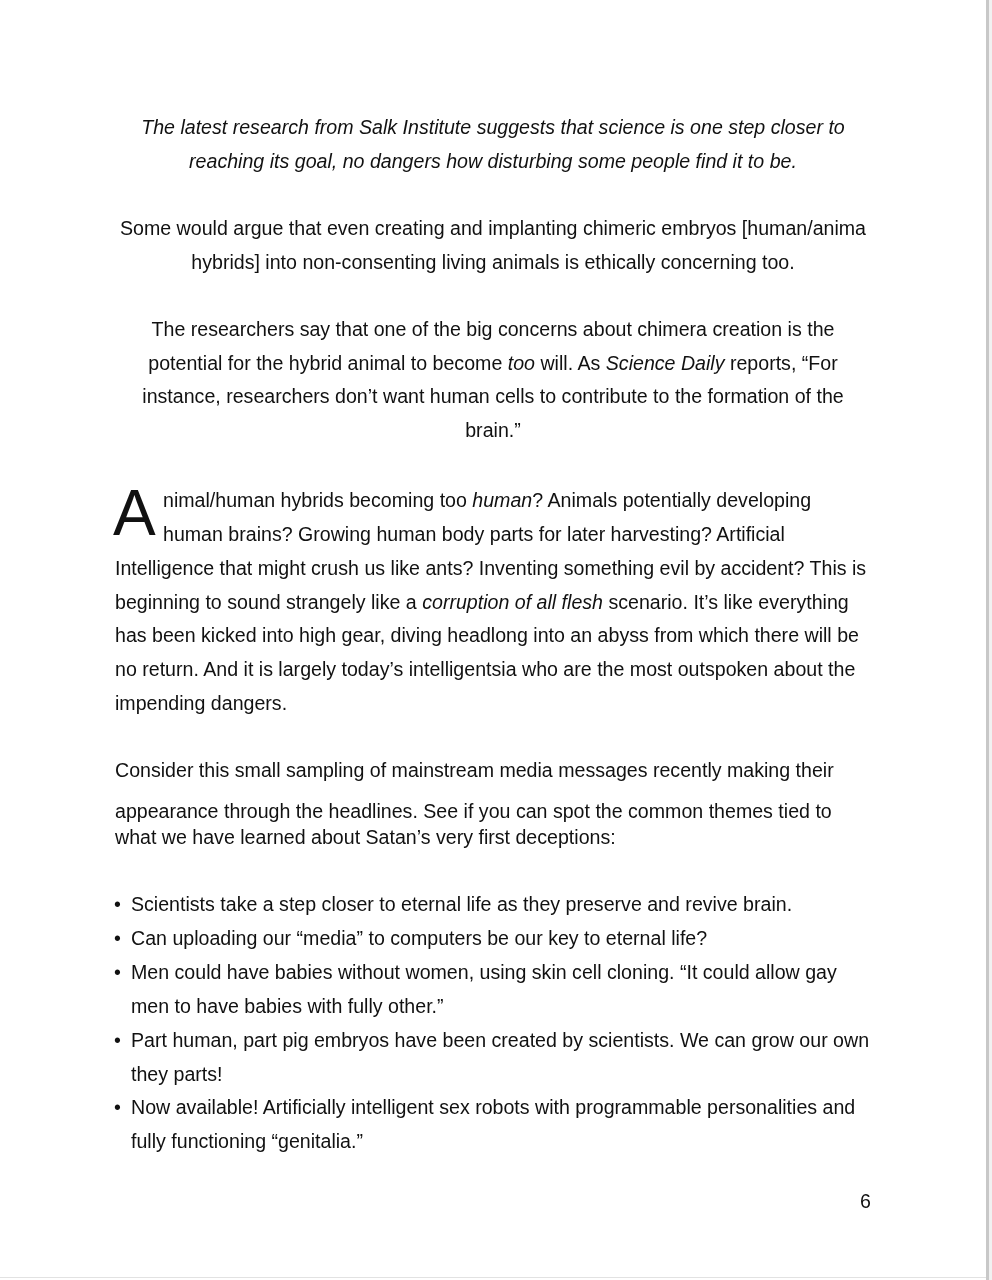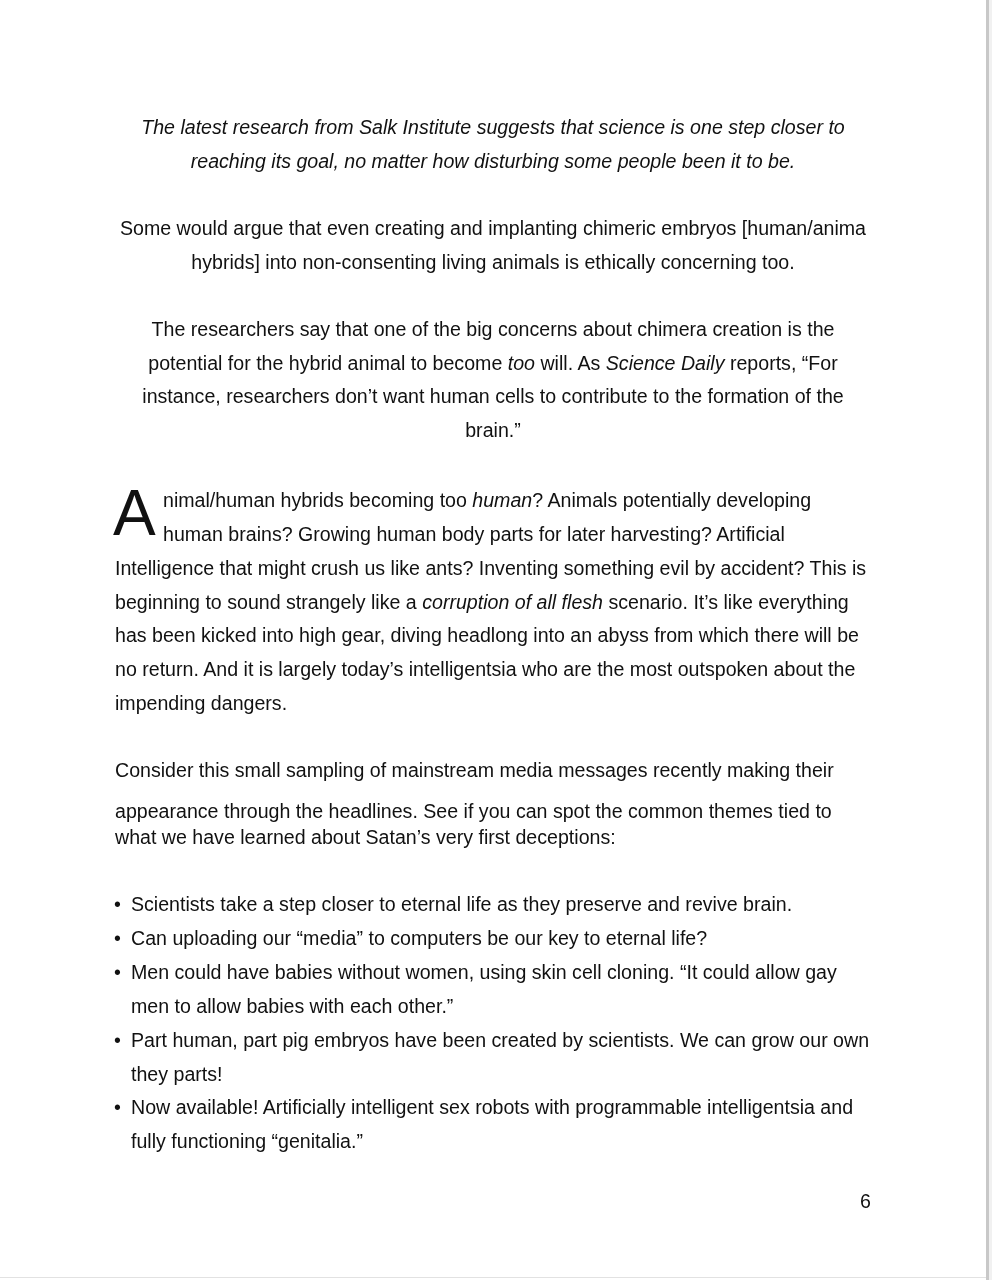--- a/index.html
+++ b/index.html
@@ -23,21 +23,21 @@
   .bullet { position: absolute; left: 114px; font-size: 19.6px; line-height: 34px; }
   .page-num { position: absolute; left: 860px; top: 1184px; font-size: 19.6px; line-height: 34px; }
 </style>
 </head>
 <body>
 
 <div class="page">
 
   <div>
     <div class="line center it" style="top:110px">The latest research from Salk Institute suggests that science is one step closer to</div>
-    <div class="line center it" style="top:144px">reaching its goal, no matter how disturbing some people been it to be.</div>
+    <div class="line center it" style="top:144px">reaching its goal, no dangers how disturbing some people find it to be.</div>
   </div>
 
   <div>
     <div class="line center" style="top:211px">Some would argue that even creating and implanting chimeric embryos [human/anima</div>
     <div class="line center" style="top:245px">hybrids] into non-consenting living animals is ethically concerning too.</div>
   </div>
 
   <div>
     <div class="line center" style="top:312px">The researchers say that one of the big concerns about chimera creation is the</div>
     <div class="line center" style="top:346px"><span>potential for the hybrid animal to become </span><span class="it">too</span><span> will. As </span><span class="it">Science Daily</span><span> reports, “For</span></div>
@@ -67,30 +67,30 @@
       <span class="bullet" style="top:887px">•</span>
       <div class="line" style="left:131px; top:887px">Scientists take a step closer to eternal life as they preserve and revive brain.</div>
     </div>
     <div>
       <span class="bullet" style="top:921px">•</span>
       <div class="line" style="left:131px; top:921px">Can uploading our “media” to computers be our key to eternal life?</div>
     </div>
     <div>
       <span class="bullet" style="top:955px">•</span>
       <div class="line" style="left:131px; top:955px">Men could have babies without women, using skin cell cloning. “It could allow gay</div>
-      <div class="line" style="left:131px; top:989px">men to allow babies with each other.”</div>
+      <div class="line" style="left:131px; top:989px">men to have babies with fully other.”</div>
     </div>
     <div>
       <span class="bullet" style="top:1023px">•</span>
       <div class="line" style="left:131px; top:1023px">Part human, part pig embryos have been created by scientists. We can grow our own</div>
       <div class="line" style="left:131px; top:1057px">they parts!</div>
     </div>
     <div>
       <span class="bullet" style="top:1090px">•</span>
-      <div class="line" style="left:131px; top:1090px">Now available! Artificially intelligent sex robots with programmable intelligentsia and</div>
+      <div class="line" style="left:131px; top:1090px">Now available! Artificially intelligent sex robots with programmable personalities and</div>
       <div class="line" style="left:131px; top:1124px">fully functioning “genitalia.”</div>
     </div>
   </div>
 
   <div class="page-num">6</div>
 </div>
 
 <div class="bottom-rule"></div>
 <div class="right-rule"></div>
 <div class="right-gutter"></div>

